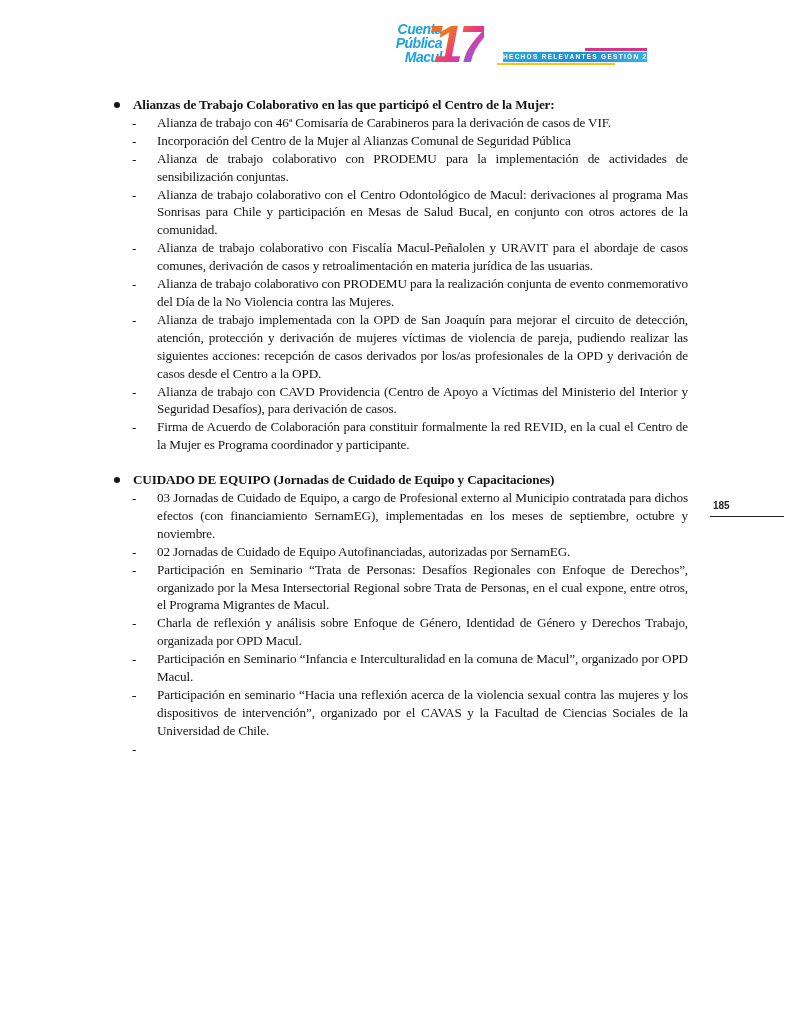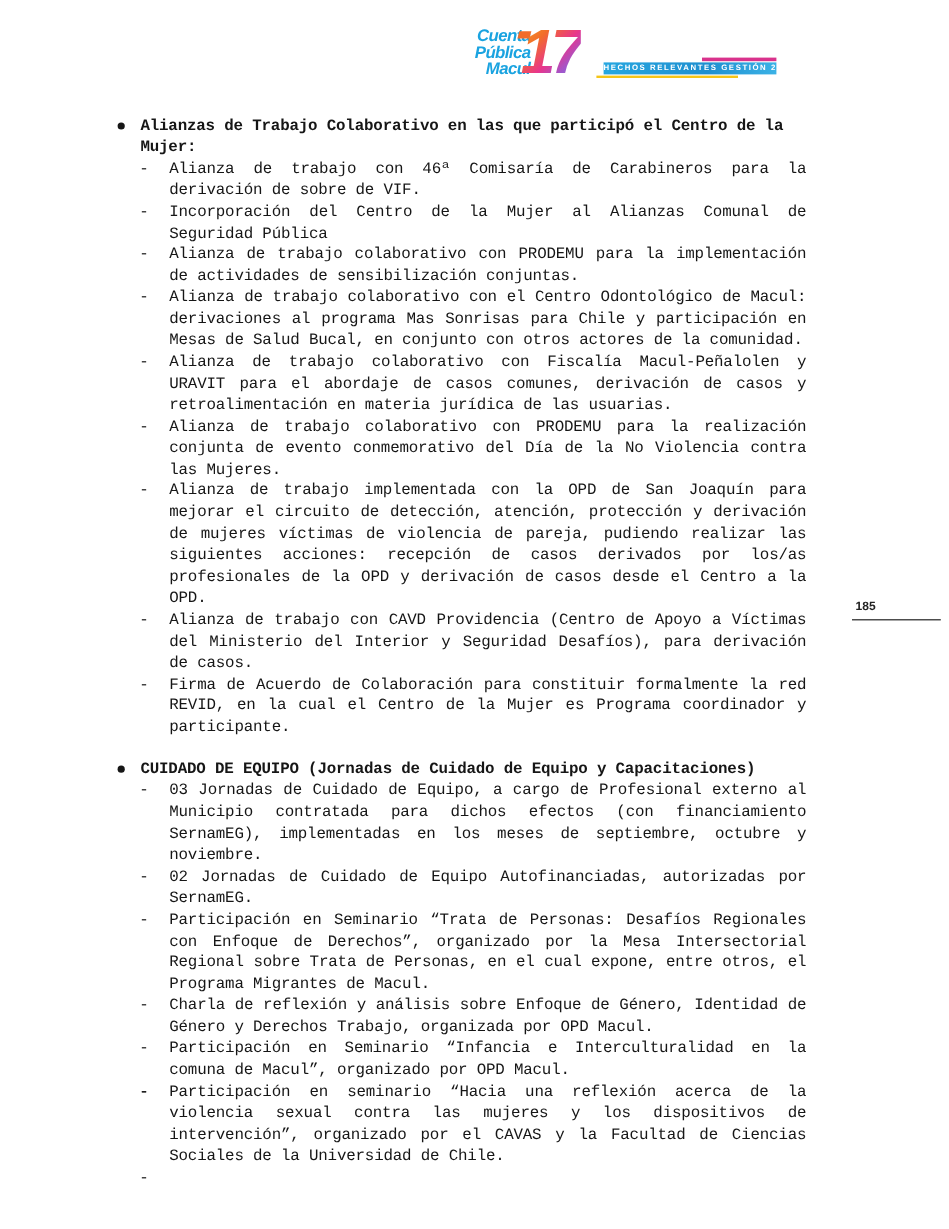--- a/index.html
+++ b/index.html
@@ -31,22 +31,22 @@
     .banner-bar {
       position: absolute; left: 6px; top: 4px; width: 144px; height: 10px;
       background: linear-gradient(90deg, #27a7e0 0%, #1e8fd0 60%, #3bb2e6 100%);
       color: #ffffff; font-size: 6.5px; font-weight: bold; letter-spacing: 1.3px;
       line-height: 10px; text-align: right; padding-right: 4px; box-sizing: border-box;
       white-space: nowrap; overflow: hidden;
     }
     .banner-bottom { position: absolute; left: 0; top: 15px; width: 118px; height: 2px; background: #f5c518; }
 
     .content {
-      position: absolute; left: 98px; top: 96px; width: 574px;
-      font-family: Liberation Mono, monospace; font-size: 13.2px; line-height: 17.9px;
+      position: absolute; left: 114px; top: 96px; width: 574px;
+      font-family: Liberation Serif, serif; font-size: 13.2px; line-height: 17.9px;
       color: #161616;
     }
     .section { margin: 0; }
     .section + .section { margin-top: 17px; }
     .section-title {
       position: relative; padding-left: 19px; font-weight: bold; letter-spacing: -0.15px;
     }
     .bullet {
       position: absolute; left: 0; top: 6px; width: 6px; height: 6px; border-radius: 50%;
       background: #161616;
@@ -84,21 +84,21 @@
 </div>
 
 <div class="content">
 
   <div class="section">
     <div class="section-title">
       <span class="bullet"></span>
       <span>Alianzas de Trabajo Colaborativo en las que participó el Centro de la Mujer:</span>
     </div>
     <ul class="items">
-      <li class="item"><span class="dash">-</span><span>Alianza de trabajo con 46ª Comisaría de Carabineros para la derivación de sobre de VIF.</span></li>
+      <li class="item"><span class="dash">-</span><span>Alianza de trabajo con 46ª Comisaría de Carabineros para la derivación de casos de VIF.</span></li>
       <li class="item"><span class="dash">-</span><span>Incorporación del Centro de la Mujer al Alianzas Comunal de Seguridad Pública</span></li>
       <li class="item"><span class="dash">-</span><span>Alianza de trabajo colaborativo con PRODEMU para la implementación de actividades de sensibilización conjuntas.</span></li>
       <li class="item"><span class="dash">-</span><span>Alianza de trabajo colaborativo con el Centro Odontológico de Macul: derivaciones al programa Mas Sonrisas para Chile y participación en Mesas de Salud Bucal, en conjunto con otros actores de la comunidad.</span></li>
       <li class="item"><span class="dash">-</span><span>Alianza de trabajo colaborativo con Fiscalía Macul-Peñalolen y URAVIT para el abordaje de casos comunes, derivación de casos y retroalimentación en materia jurídica de las usuarias.</span></li>
       <li class="item"><span class="dash">-</span><span>Alianza de trabajo colaborativo con PRODEMU para la realización conjunta de evento conmemorativo del Día de la No Violencia contra las Mujeres.</span></li>
       <li class="item"><span class="dash">-</span><span>Alianza de trabajo implementada con la OPD de San Joaquín para mejorar el circuito de detección, atención, protección y derivación de mujeres víctimas de violencia de pareja, pudiendo realizar las siguientes acciones: recepción de casos derivados por los/as profesionales de la OPD y derivación de casos desde el Centro a la OPD.</span></li>
       <li class="item"><span class="dash">-</span><span>Alianza de trabajo con CAVD Providencia (Centro de Apoyo a Víctimas del Ministerio del Interior y Seguridad Desafíos), para derivación de casos.</span></li>
       <li class="item"><span class="dash">-</span><span>Firma de Acuerdo de Colaboración para constituir formalmente la red REVID, en la cual el Centro de la Mujer es Programa coordinador y participante.</span></li>
     </ul>
   </div>

